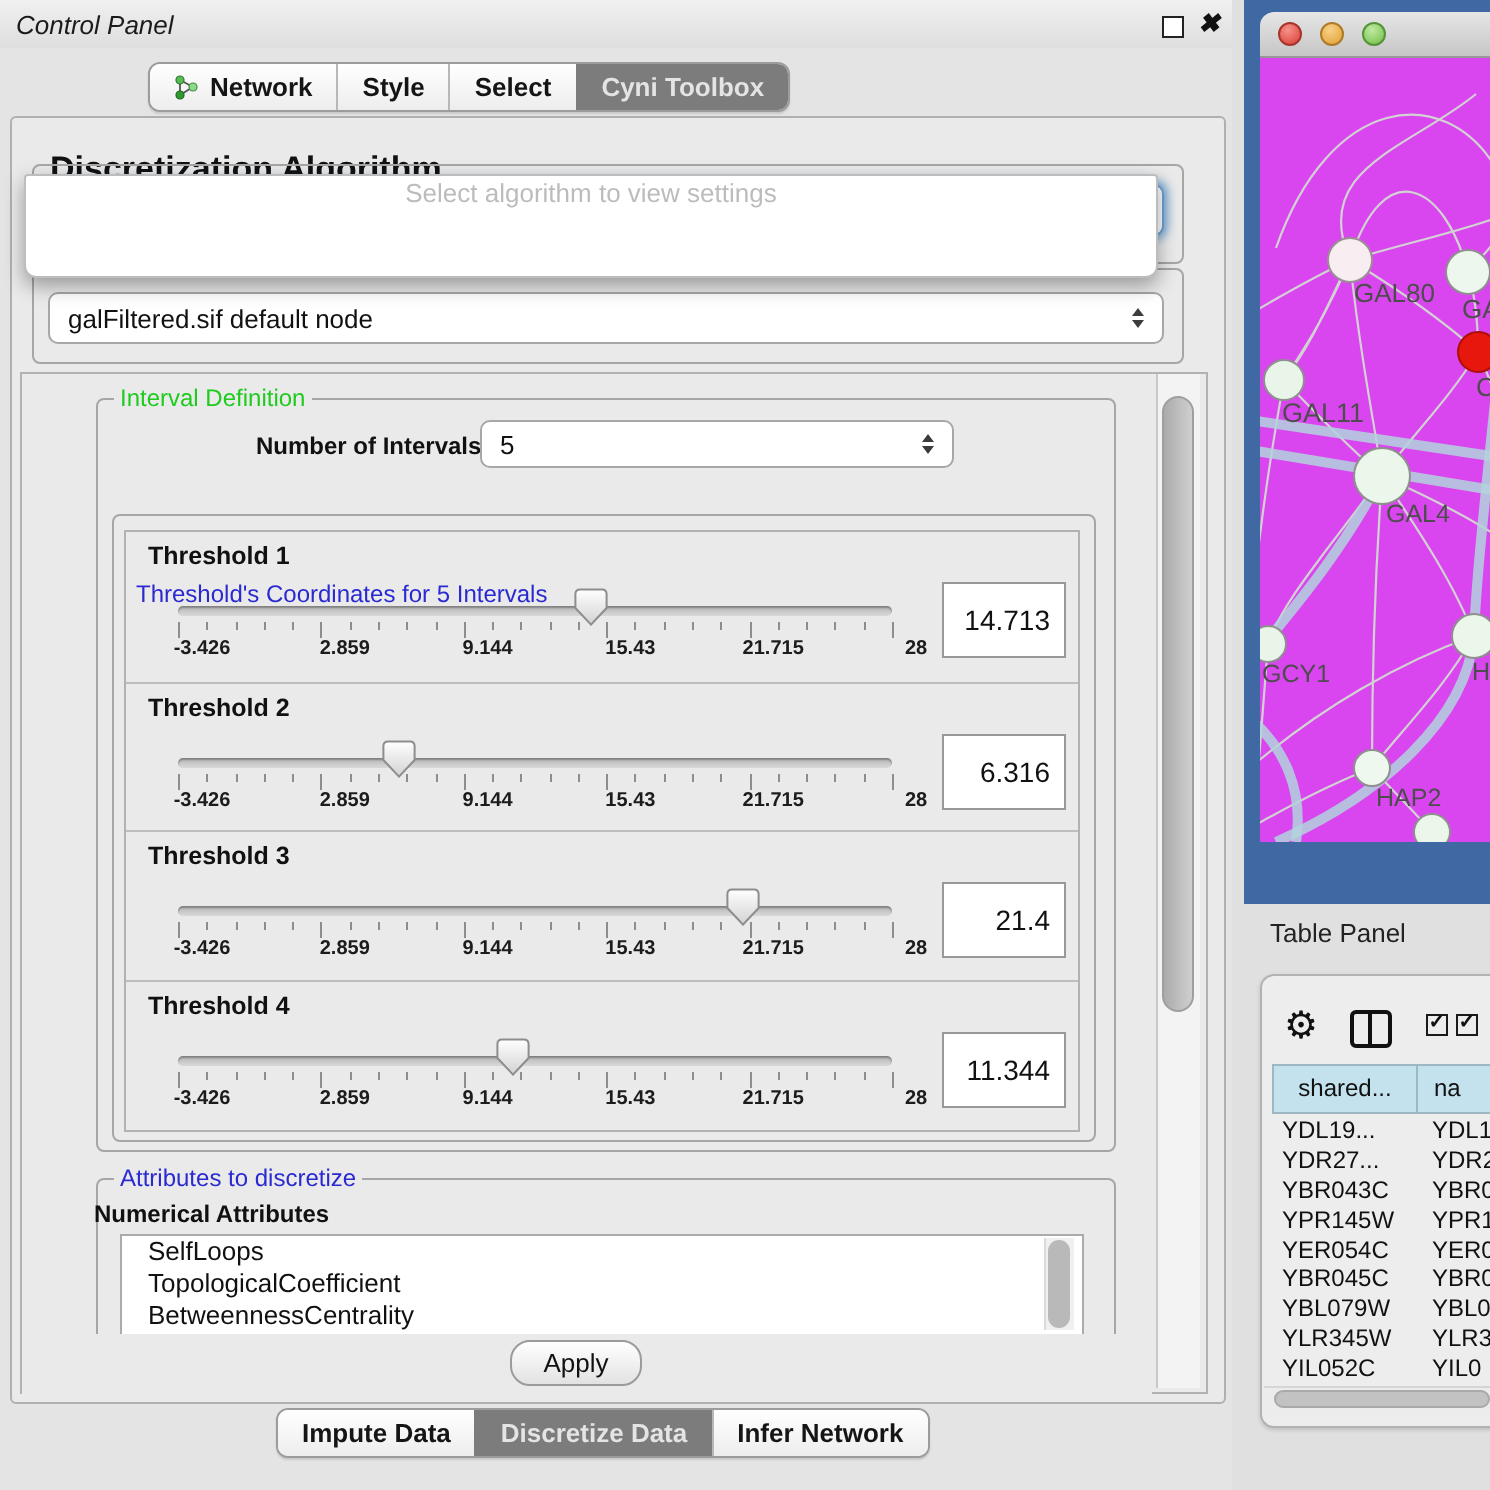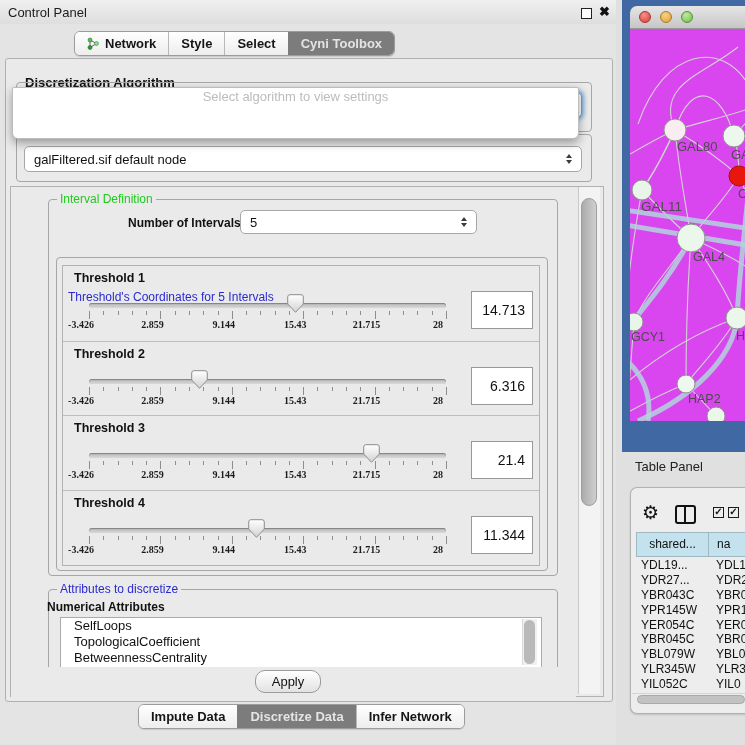--- a/index.html
+++ b/index.html
@@ -1,19 +1,19 @@
 <!DOCTYPE html>
 <html><head>
 <meta charset="utf-8">
 <style>
   html,body{margin:0;padding:0;width:745px;height:745px;overflow:hidden;
     background:#e4e4e4;font-family:"Liberation Sans",sans-serif;color:#111;}
   .abs{position:absolute;}
   
-  #titlebar{left:0;top:0;width:616px;height:24px;background:linear-gradient(#f0f0f0,#dedede);}
+  #titlebar{left:0;top:0;width:616px;height:24px;background:linear-gradient(#f0f0f0,#dedede);font-style:italic;}
   #winTitle{left:8px;top:5px;font-size:13px;color:#1b1b1b;}
   #floatIcon{left:581px;top:8px;width:9px;height:9px;border:1.6px solid #222;background:#fff;}
   #closeIcon{left:599px;top:4px;font-size:13px;font-weight:bold;color:#111;}
   
   .tabgroup{display:flex;border:1px solid #9c9c9c;border-radius:6px;overflow:hidden;
     background:#fff;box-shadow:0 1px 1px rgba(0,0,0,.12);}
   .tab{padding:4px 12px;font-size:13px;font-weight:bold;color:#151515;white-space:nowrap;
     background:linear-gradient(#ffffff,#ededed);display:flex;align-items:center;gap:5px;}
   .tab + .tab{border-left:1px solid #b8b8b8;}
   .tab.active{background:#7c7c7c;color:#e4e4e4;border-left-color:#7c7c7c;}
@@ -48,21 +48,21 @@
   #thStack{left:62px;top:265px;width:476px;height:299px;border:1px solid #b2b2b2;box-sizing:content-box;}
   .th-block{position:relative;width:476px;height:74.5px;box-sizing:border-box;}
   .th-block + .th-block{border-top:1px solid #bdbdbd;}
   .th-label{position:absolute;left:11px;top:5px;font-size:12.5px;font-weight:bold;}
   .th-track{position:absolute;left:26px;top:37px;width:357px;height:5px;border-radius:3px;
     background:linear-gradient(#b5b5b5,#d9d9d9);box-shadow:inset 0 1px 1px rgba(0,0,0,.3);}
   .th-thumb{position:absolute;top:28px;}
   .th-ticks{position:absolute;left:26px;top:45px;width:357px;height:9px;}
   .th-ticks .tick{position:absolute;top:0;width:1px;height:4px;background:#8d8d8d;}
   .th-ticks .tick.major{height:8px;}
-  .th-ticklabels{position:absolute;left:18px;top:53px;width:323px;height:12px;font-family:Liberation Serif, serif;}
+  .th-ticklabels{position:absolute;left:38px;top:53px;width:323px;height:12px;}
   .th-ticklabels span{position:absolute;transform:translateX(-50%);font-size:10px;font-weight:bold;white-space:nowrap;color:#1c1c1c;}
   .th-value{position:absolute;left:408px;top:25px;width:53px;height:36px;background:#fff;
     border:1px solid #989898;font-size:14px;text-align:right;line-height:36px;padding-right:7px;}
   
   #attrList{left:60px;top:617px;width:480px;height:50px;background:#fff;border:1px solid #ababab;
     overflow:hidden;font-size:13px;}
   .attr-item{padding-left:13px;line-height:16px;}
   #attrSbTrack{left:522px;top:619px;width:15px;height:46px;background:#f0f0f0;border-left:1px solid #dadada;box-sizing:border-box;}
   #attrSbThumb{left:524px;top:620px;width:11px;height:44px;border-radius:6px;background:#b9b9b9;}
   #applyStrip{left:11px;top:667px;width:565px;height:30px;background:#eaeaea;z-index:5;}
@@ -135,21 +135,21 @@
     </div>
     <div class="tab">
       <span>Select</span>
     </div>
     <div class="tab active">
       <span>Cyni Toolbox</span>
     </div>
   </div>
 
 <div class="abs" id="content">
-  <div class="abs" style="left:19px;top:16px;font-size:13px;font-weight:bold;">Discretization Algorithm</div>
+  <div class="abs" style="left:19px;top:16px;font-size:17px;font-weight:bold;">Discretization Algorithm</div>
 </div>
 
 <div class="abs group" style="left:16px;top:82px;width:574px;height:48px;"></div>
 <div class="abs combo" id="algoCombo">
   <span class="spin">
       <span class="arr-up"></span>
       <span class="arr-dn"></span>
     </span>
 </div>
 

